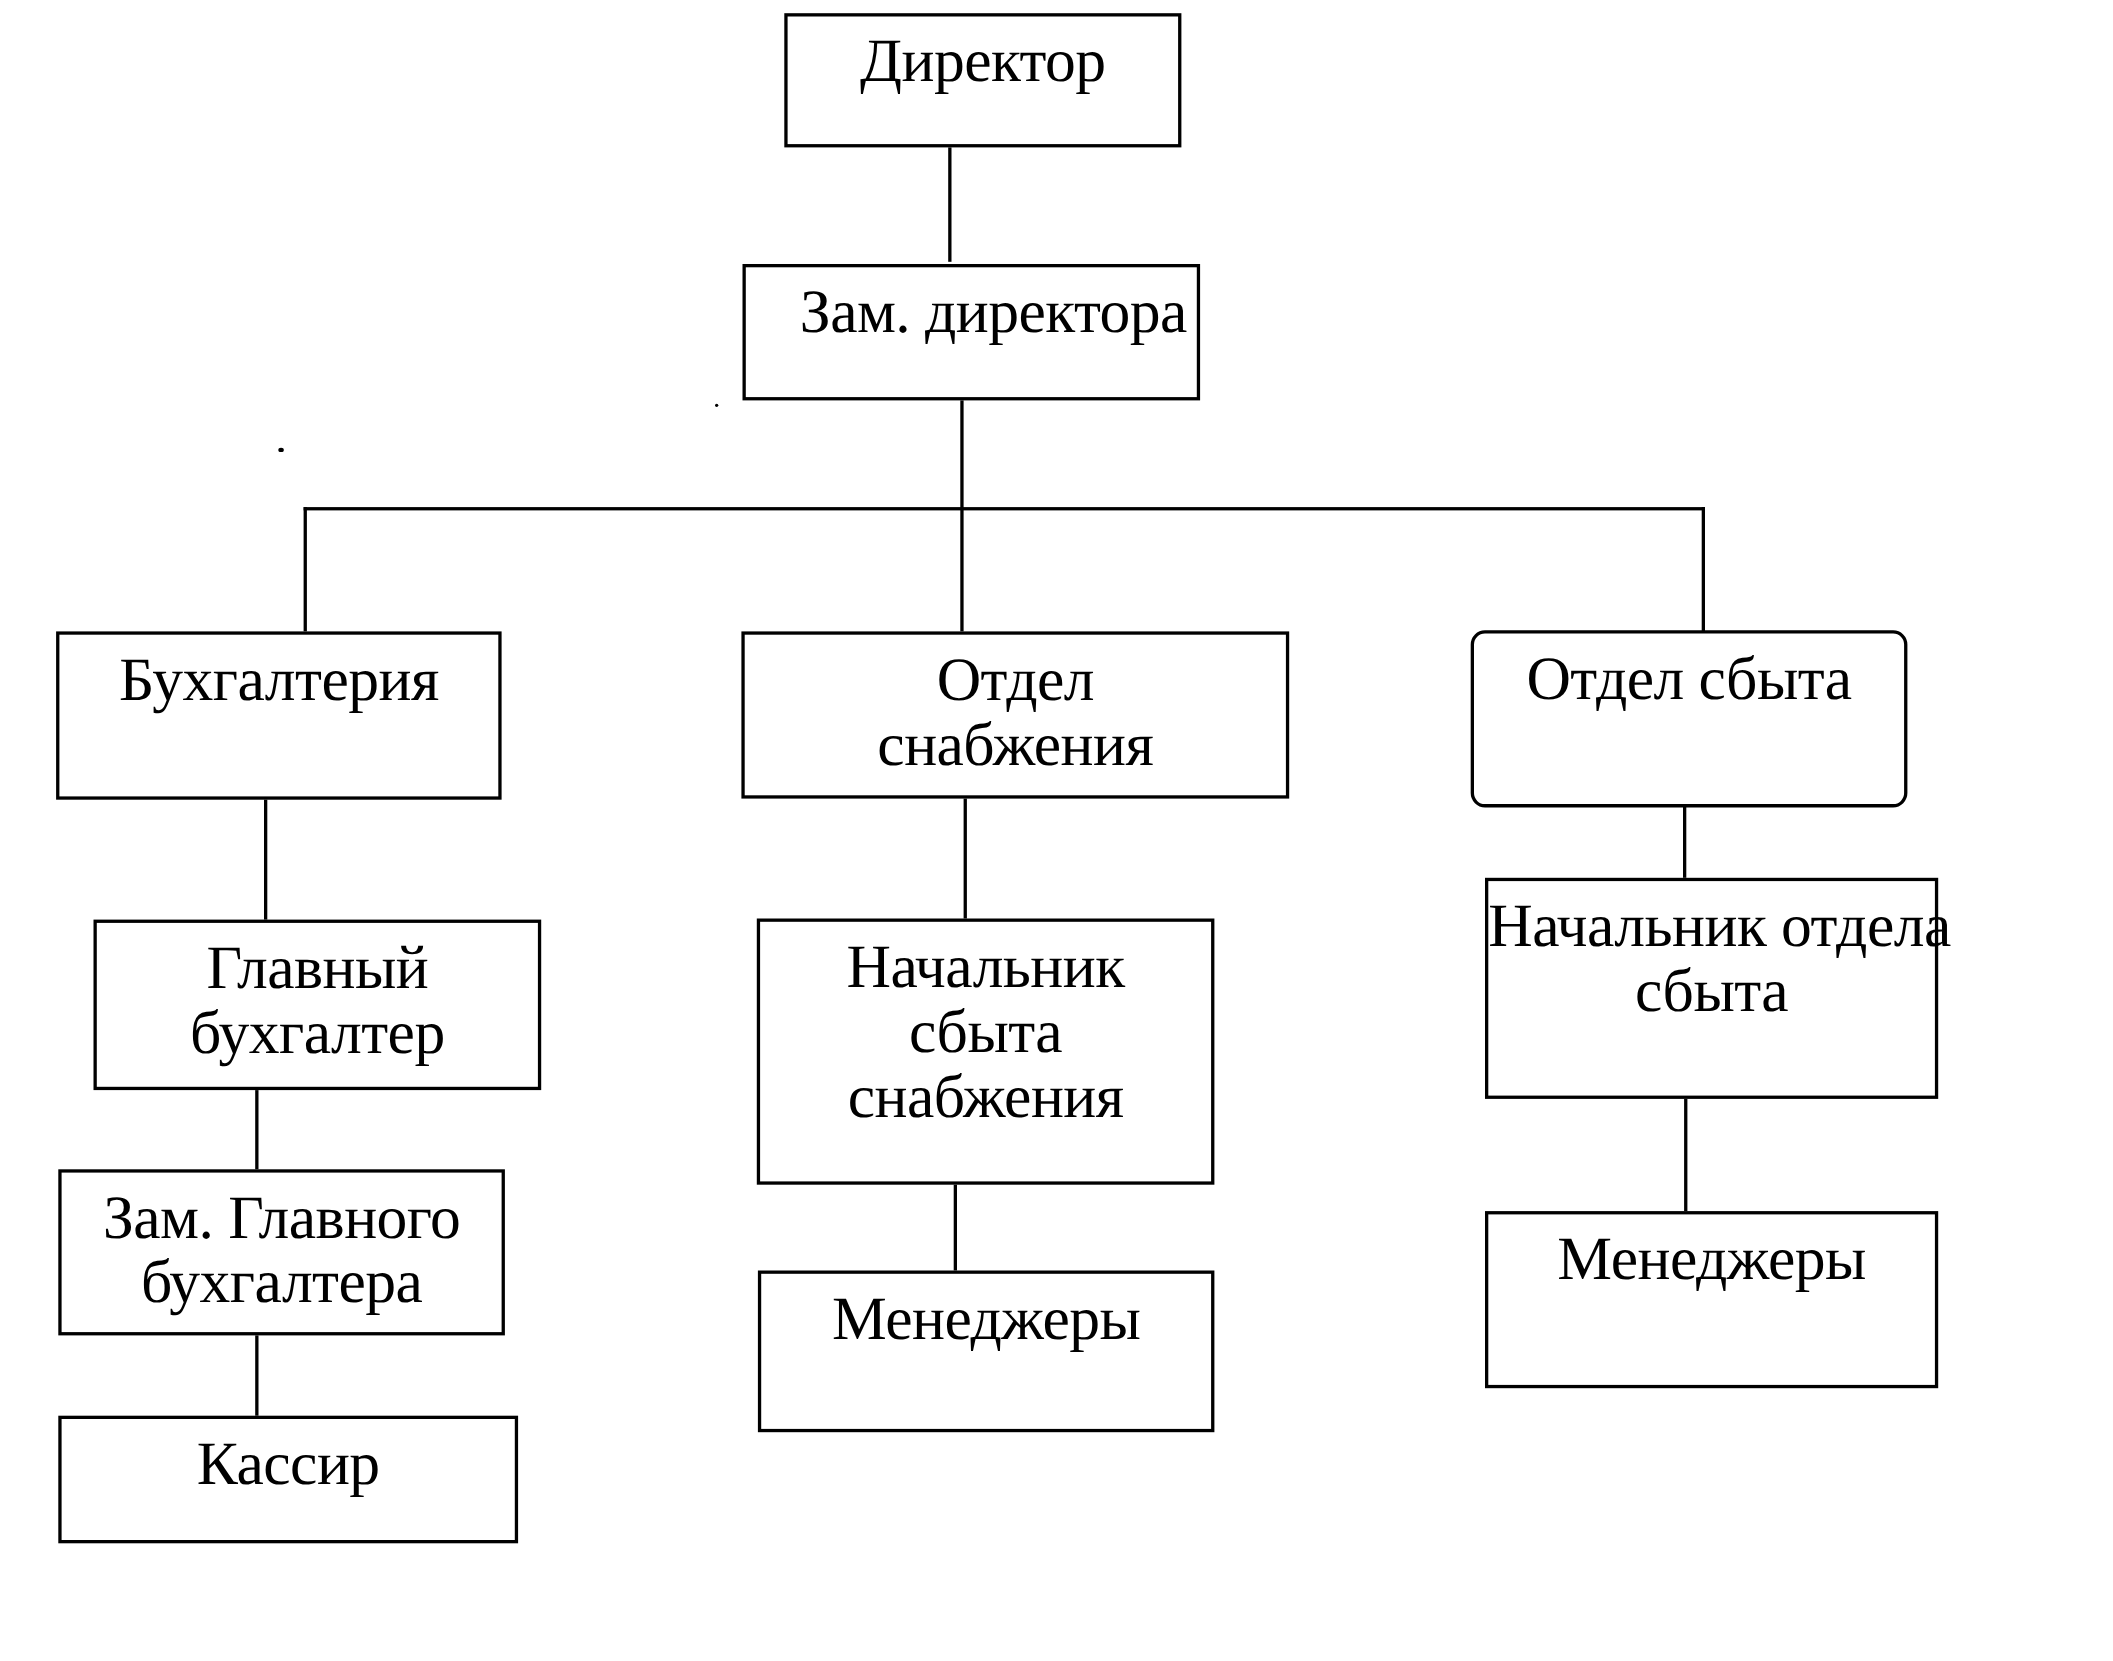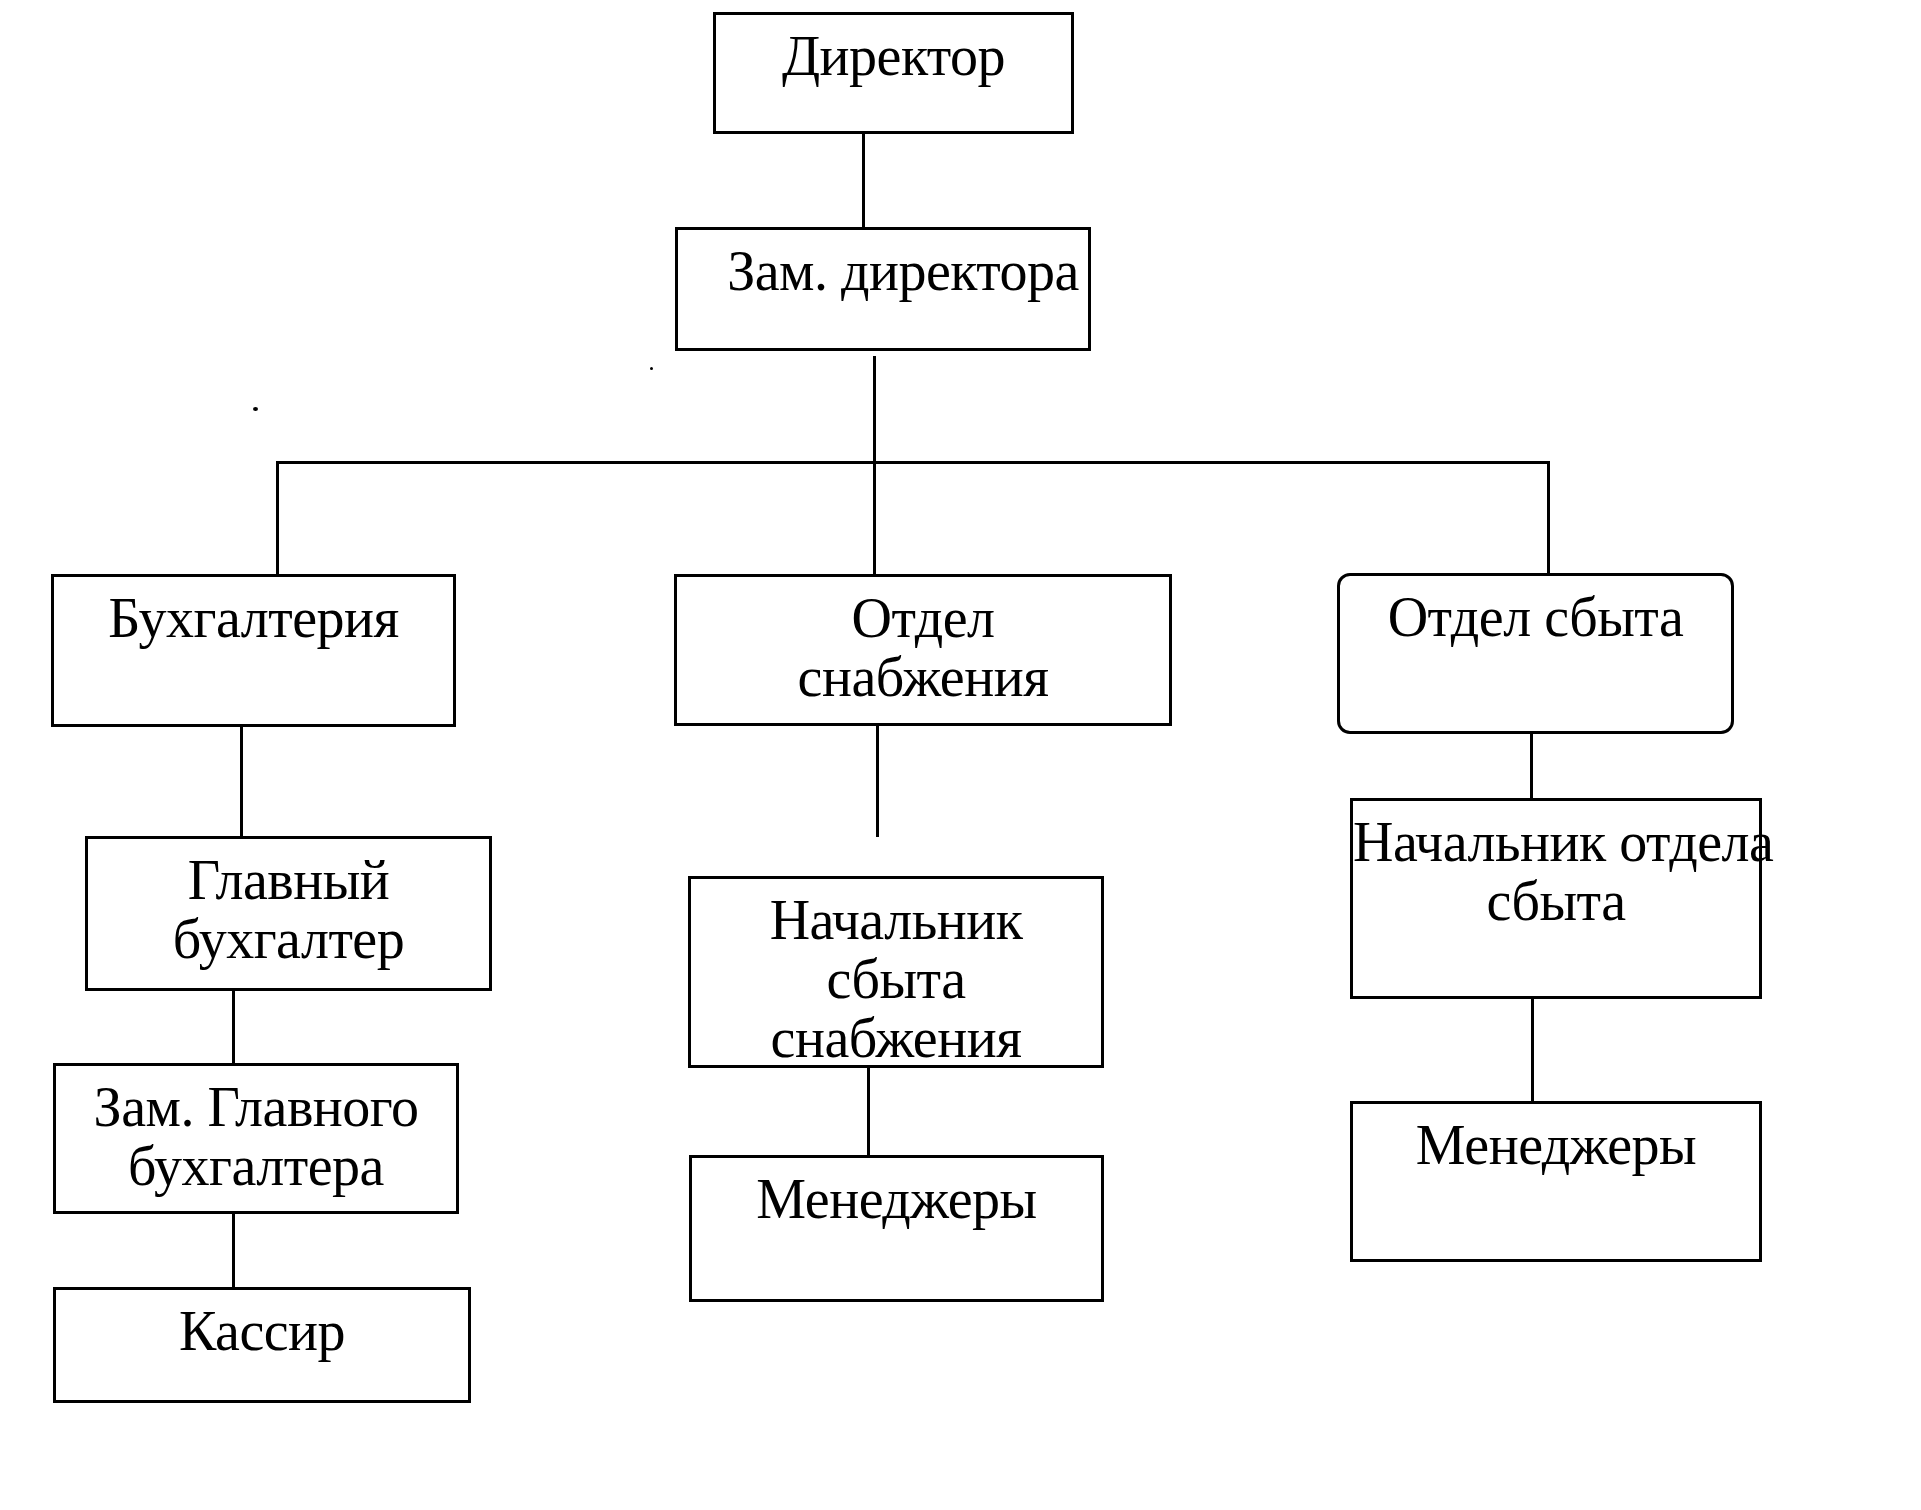--- a/index.html
+++ b/index.html
@@ -61,21 +61,21 @@
 <div class="conn v" style="left:1530px; top:723px; height:77px;"></div>
 <div class="conn v" style="left:1531px; top:988px; height:115px;"></div>
 
 <div class="speck" style="left:253px; top:407px; width:5px; height:4px;"></div>
 <div class="speck" style="left:650px; top:367px; width:3px; height:3px;"></div>
 
 <div class="node" style="left:713px; top:12px; width:361px; height:122px;">
   <span class="line">Директор</span>
 </div>
 
-<div class="node" style="left:675px; top:227px; width:416px; height:124px;padding-left:40px;">
+<div class="node" style="left:675px; top:240px; width:416px; height:124px;padding-left:40px;">
   <span class="line">Зам. директора</span>
 </div>
 
 <div class="node" style="left:51px; top:574px; width:405px; height:153px;">
   <span class="line">Бухгалтерия</span>
 </div>
 
 <div class="node" style="left:674px; top:574px; width:498px; height:152px;">
   <span class="line">Отдел</span>
   <span class="line">снабжения</span>
@@ -92,21 +92,21 @@
 
 <div class="node" style="left:53px; top:1063px; width:406px; height:151px;">
   <span class="line">Зам. Главного</span>
   <span class="line">бухгалтера</span>
 </div>
 
 <div class="node" style="left:53px; top:1287px; width:418px; height:116px;">
   <span class="line">Кассир</span>
 </div>
 
-<div class="node" style="left:688px; top:835px; width:416px; height:192px;margin-top:41px;">
+<div class="node" style="left:688px; top:835px; width:416px; height:242px;">
   <span class="line">Начальник</span>
   <span class="line">сбыта</span>
   <span class="line">снабжения</span>
 </div>
 
 <div class="node" style="left:689px; top:1155px; width:415px; height:147px;">
   <span class="line">Менеджеры</span>
 </div>
 
 <div class="node" style="left:1350px; top:798px; width:412px; height:201px;">

